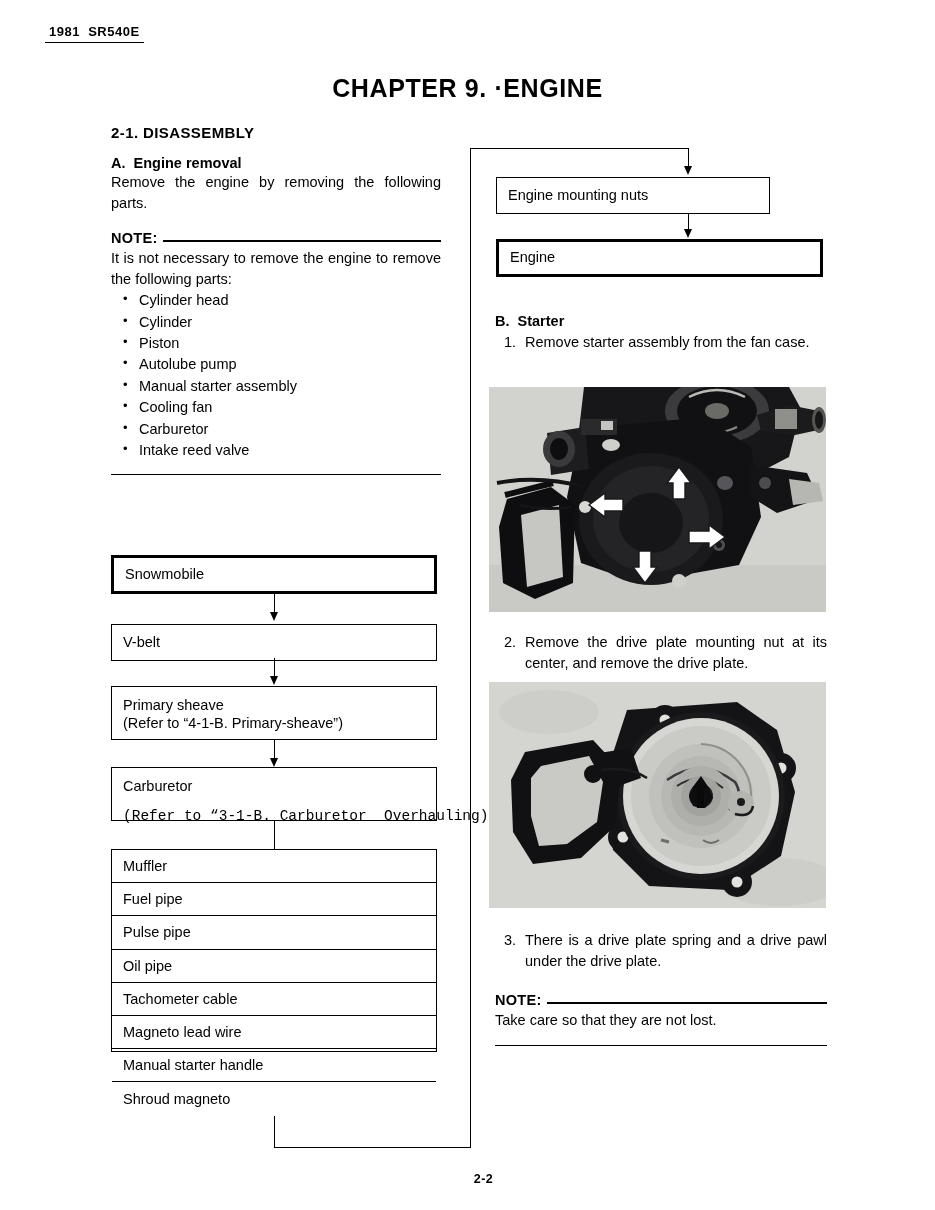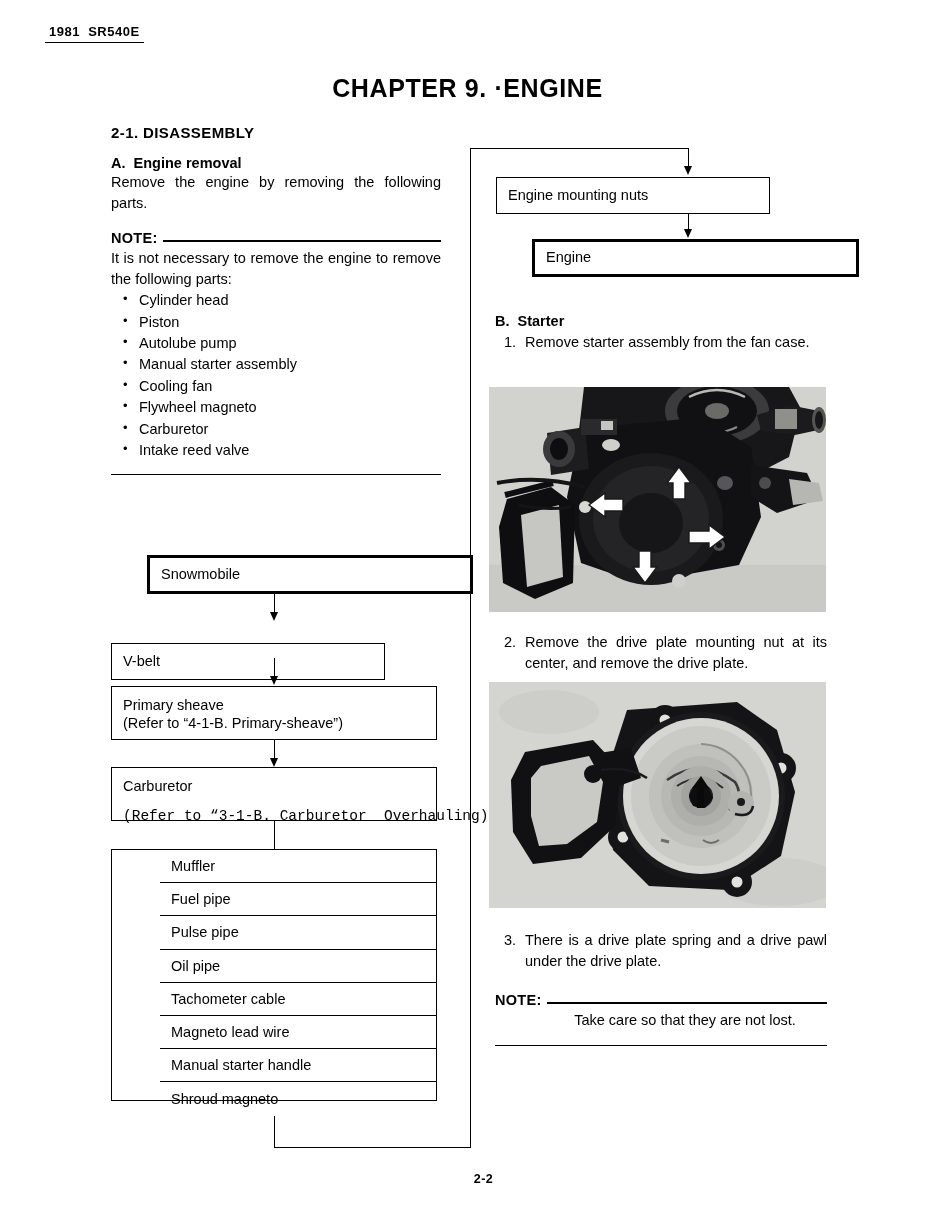--- a/index.html
+++ b/index.html
@@ -69,21 +69,21 @@
     font-weight: bold;
     margin: 0 0 1px 0;
     white-space: pre;
   }
   .body-text {
     font-size: 14.5px;
     line-height: 1.42;
     margin: 0;
     text-align: justify;
   }
-  .body-text.nojust { text-align: center; margin-left: 48px; }
+  .body-text.nojust { text-align: left; }
 
   
   .note-head {
     display: flex;
     align-items: center;
     font-size: 14.5px;
     font-weight: bold;
     margin: 17px 0 2px 0;
     letter-spacing: 0.3px;
   }
@@ -121,21 +121,21 @@
     margin: 13px 0 0 0;
   }
 
   
   .fbox {
     position: absolute;
     border: 1.4px solid #000;
     background: #fff;
     box-sizing: border-box;
   }
-  .fbox.thick { border-width: 3px; margin-left: 36px; }
+  .fbox.thick { border-width: 3px; }
   .fbox .lbl {
     position: absolute;
     left: 11px;
     font-size: 14.5px;
     line-height: 1.32;
     white-space: pre;
   }
   .fbox.one .lbl { top: 50%; transform: translateY(-50%); }
   .fbox.two .lbl { top: 9px; }
 
@@ -230,60 +230,60 @@
 
     <div class="note-head">
       <span>NOTE:</span>
       <span class="rule"></span>
     </div>
 
     <p class="body-text">It is not necessary to remove the engine to remove the following parts:</p>
 
     <ul class="parts" id="parts-list">
         <li>Cylinder head</li>
+        <li>Cylinder</li>
         <li>Piston</li>
         <li>Autolube pump</li>
         <li>Manual starter assembly</li>
         <li>Cooling fan</li>
-        <li>Flywheel magneto</li>
         <li>Carburetor</li>
         <li>Intake reed valve</li>
       </ul>
 
     <hr class="hr-close">
   </div>
 
   <div>
 
     <div class="fbox thick one" style="left:111px; top:555px; width:326px; height:39px;">
       <span class="lbl">Snowmobile</span>
     </div>
     <div class="vline" style="left:274px; top:594px; height:20px;"></div>
     <div class="arrowdown" style="left:269.5px; top:612px;"></div>
 
-    <div class="fbox one" style="left:111px; top:643px; width:274px; height:37px;">
+    <div class="fbox one" style="left:111px; top:624px; width:326px; height:37px;">
       <span class="lbl">V-belt</span>
     </div>
     <div class="vline" style="left:274px; top:658px; height:20px;"></div>
     <div class="arrowdown" style="left:269.5px; top:676px;"></div>
 
     <div class="fbox two" style="left:111px; top:686px; width:326px; height:54px;">
       <span class="lbl">Primary sheave</span>
       <span class="lbl" style="top:27px;">(Refer to “4-1-B. Primary-sheave”)</span>
     </div>
     <div class="vline" style="left:274px; top:740px; height:20px;"></div>
     <div class="arrowdown" style="left:269.5px; top:758px;"></div>
 
     <div class="fbox two" style="left:111px; top:767px; width:326px; height:54px;">
       <span class="lbl">Carburetor</span>
       <span class="lbl" style="top:39px;font-family:Liberation Mono, monospace;">(Refer to “3-1-B. Carburetor  Overhauling)</span>
     </div>
     <div class="vline" style="left:274px; top:821px; height:28px;"></div>
 
-    <div id="stack" style="left:111px; top:849px; width:326px; height:252px;padding-left:48px;">
+    <div id="stack" style="left:111px; top:849px; width:326px; height:203px;">
         <div class="row">Muffler</div>
         <div class="row">Fuel pipe</div>
         <div class="row">Pulse pipe</div>
         <div class="row">Oil pipe</div>
         <div class="row">Tachometer cable</div>
         <div class="row">Magneto lead wire</div>
         <div class="row">Manual starter handle</div>
         <div class="row">Shroud magneto</div>
       </div>
 

